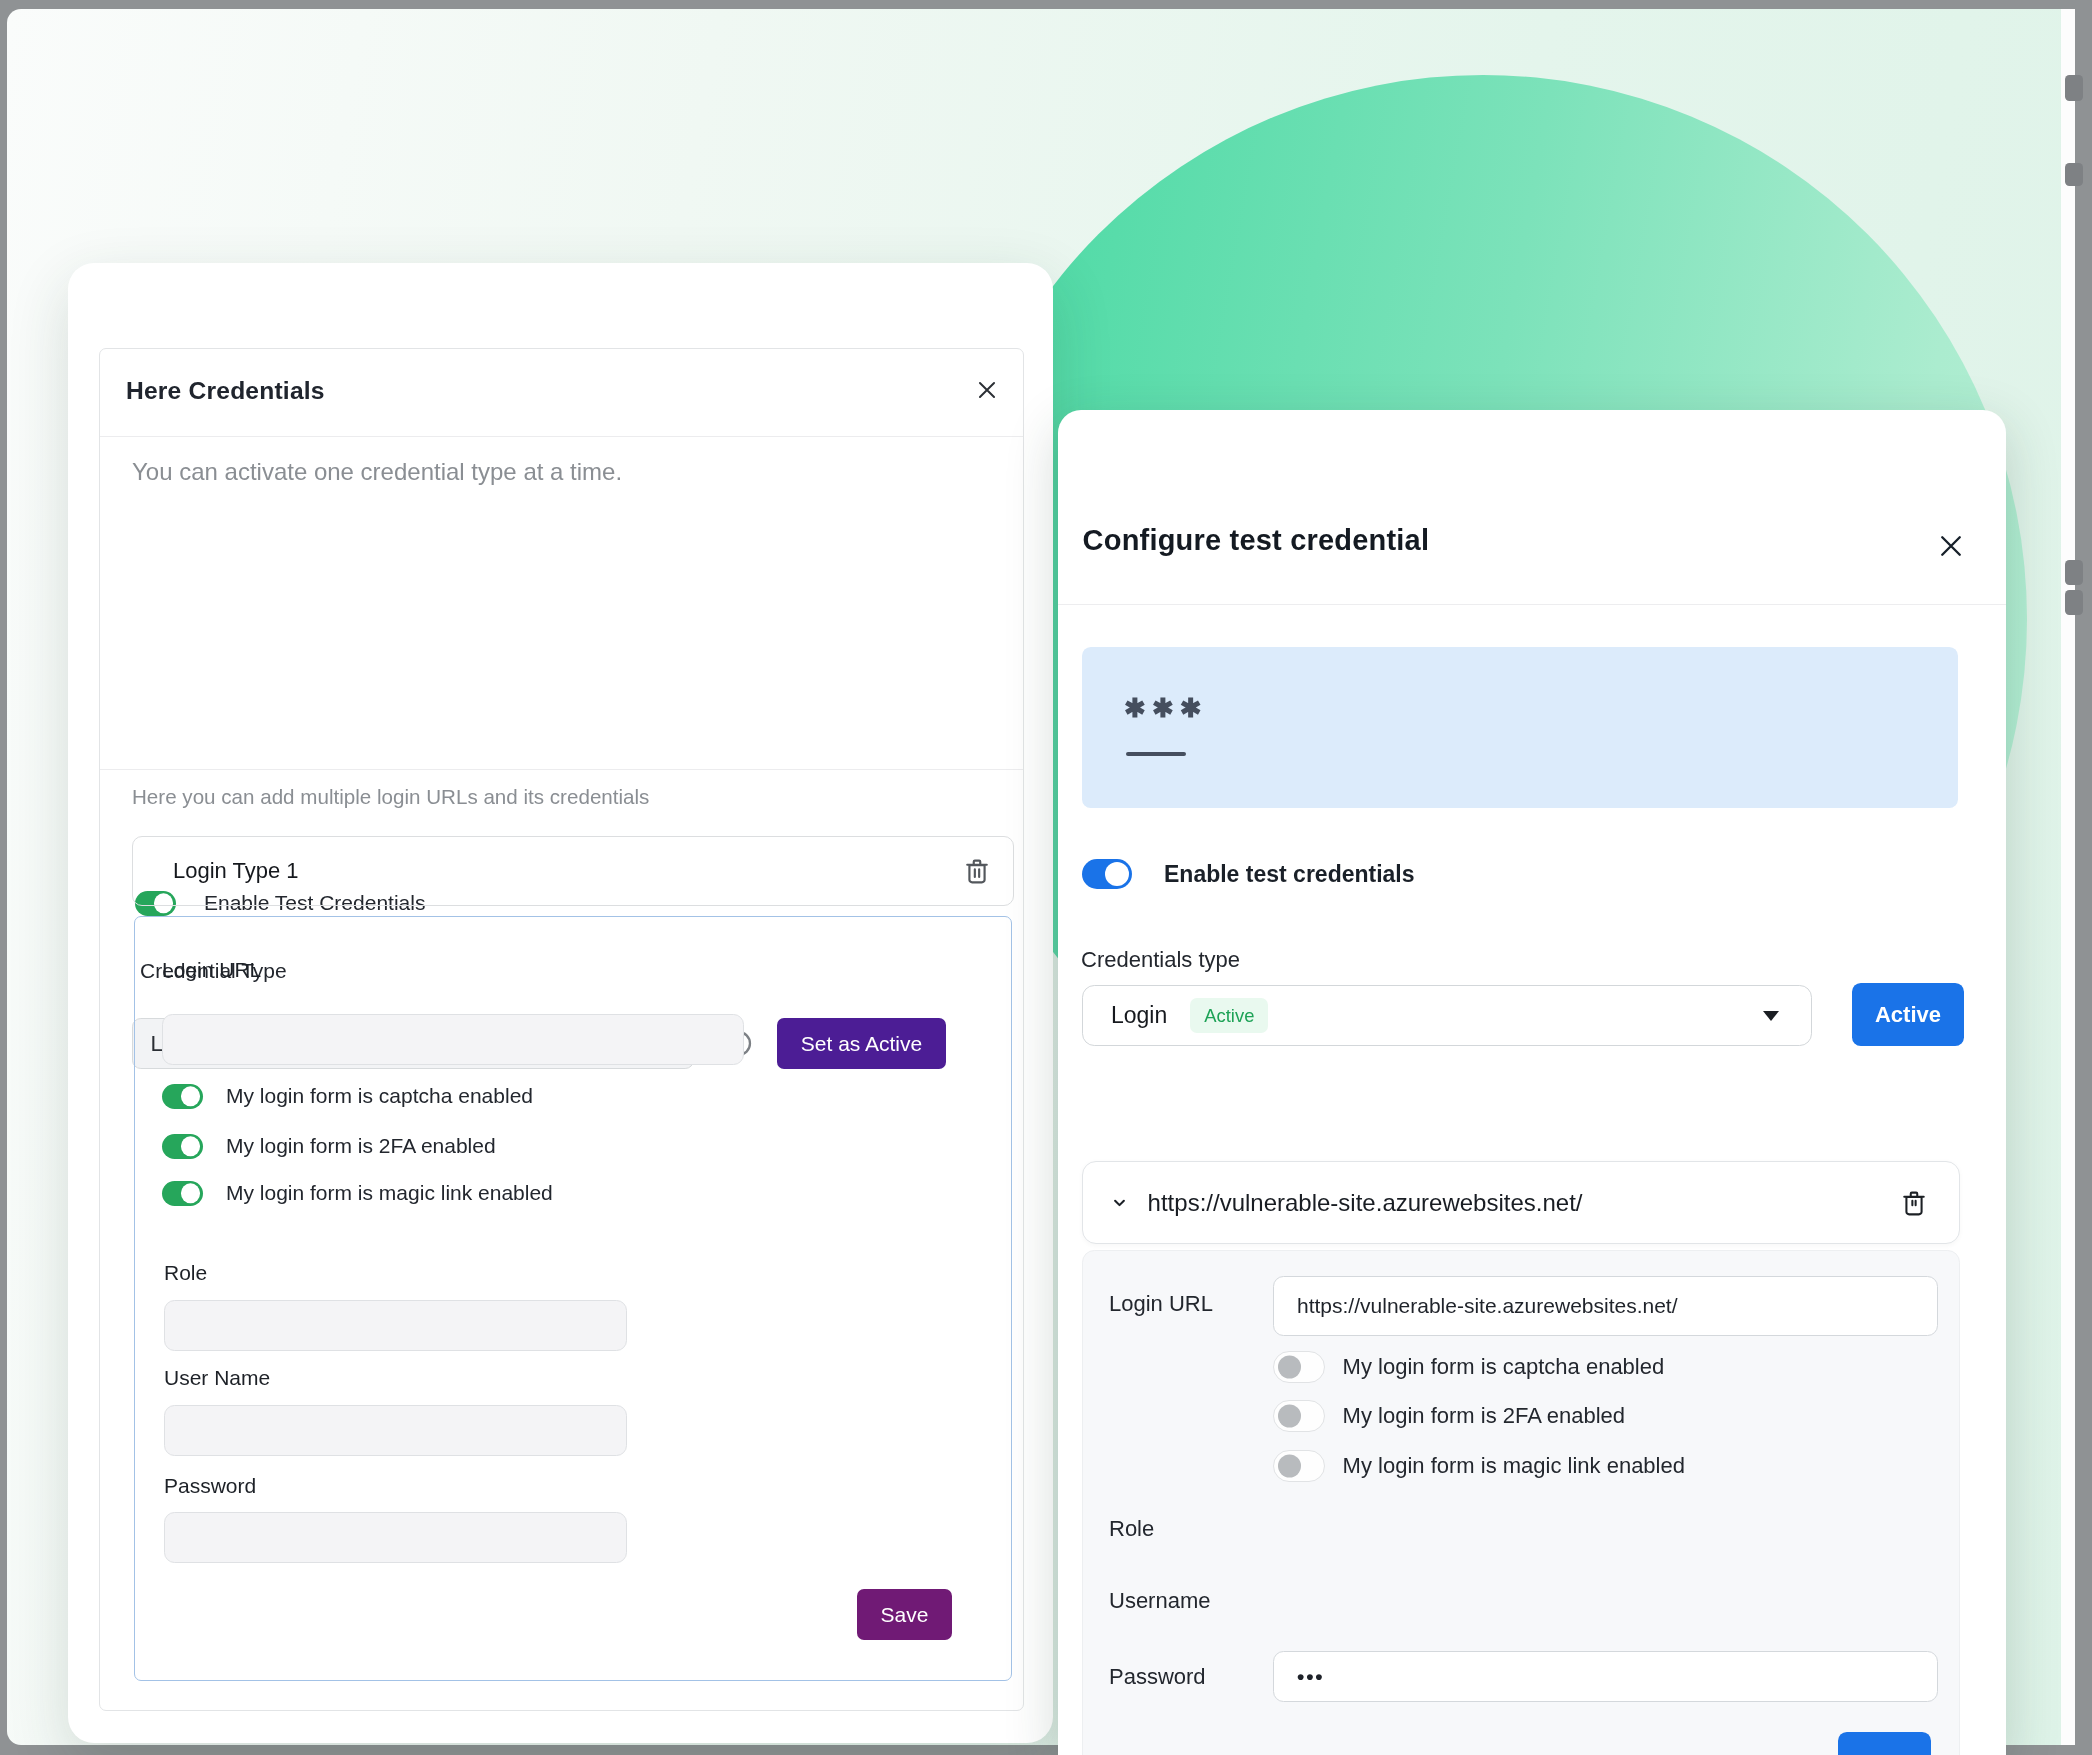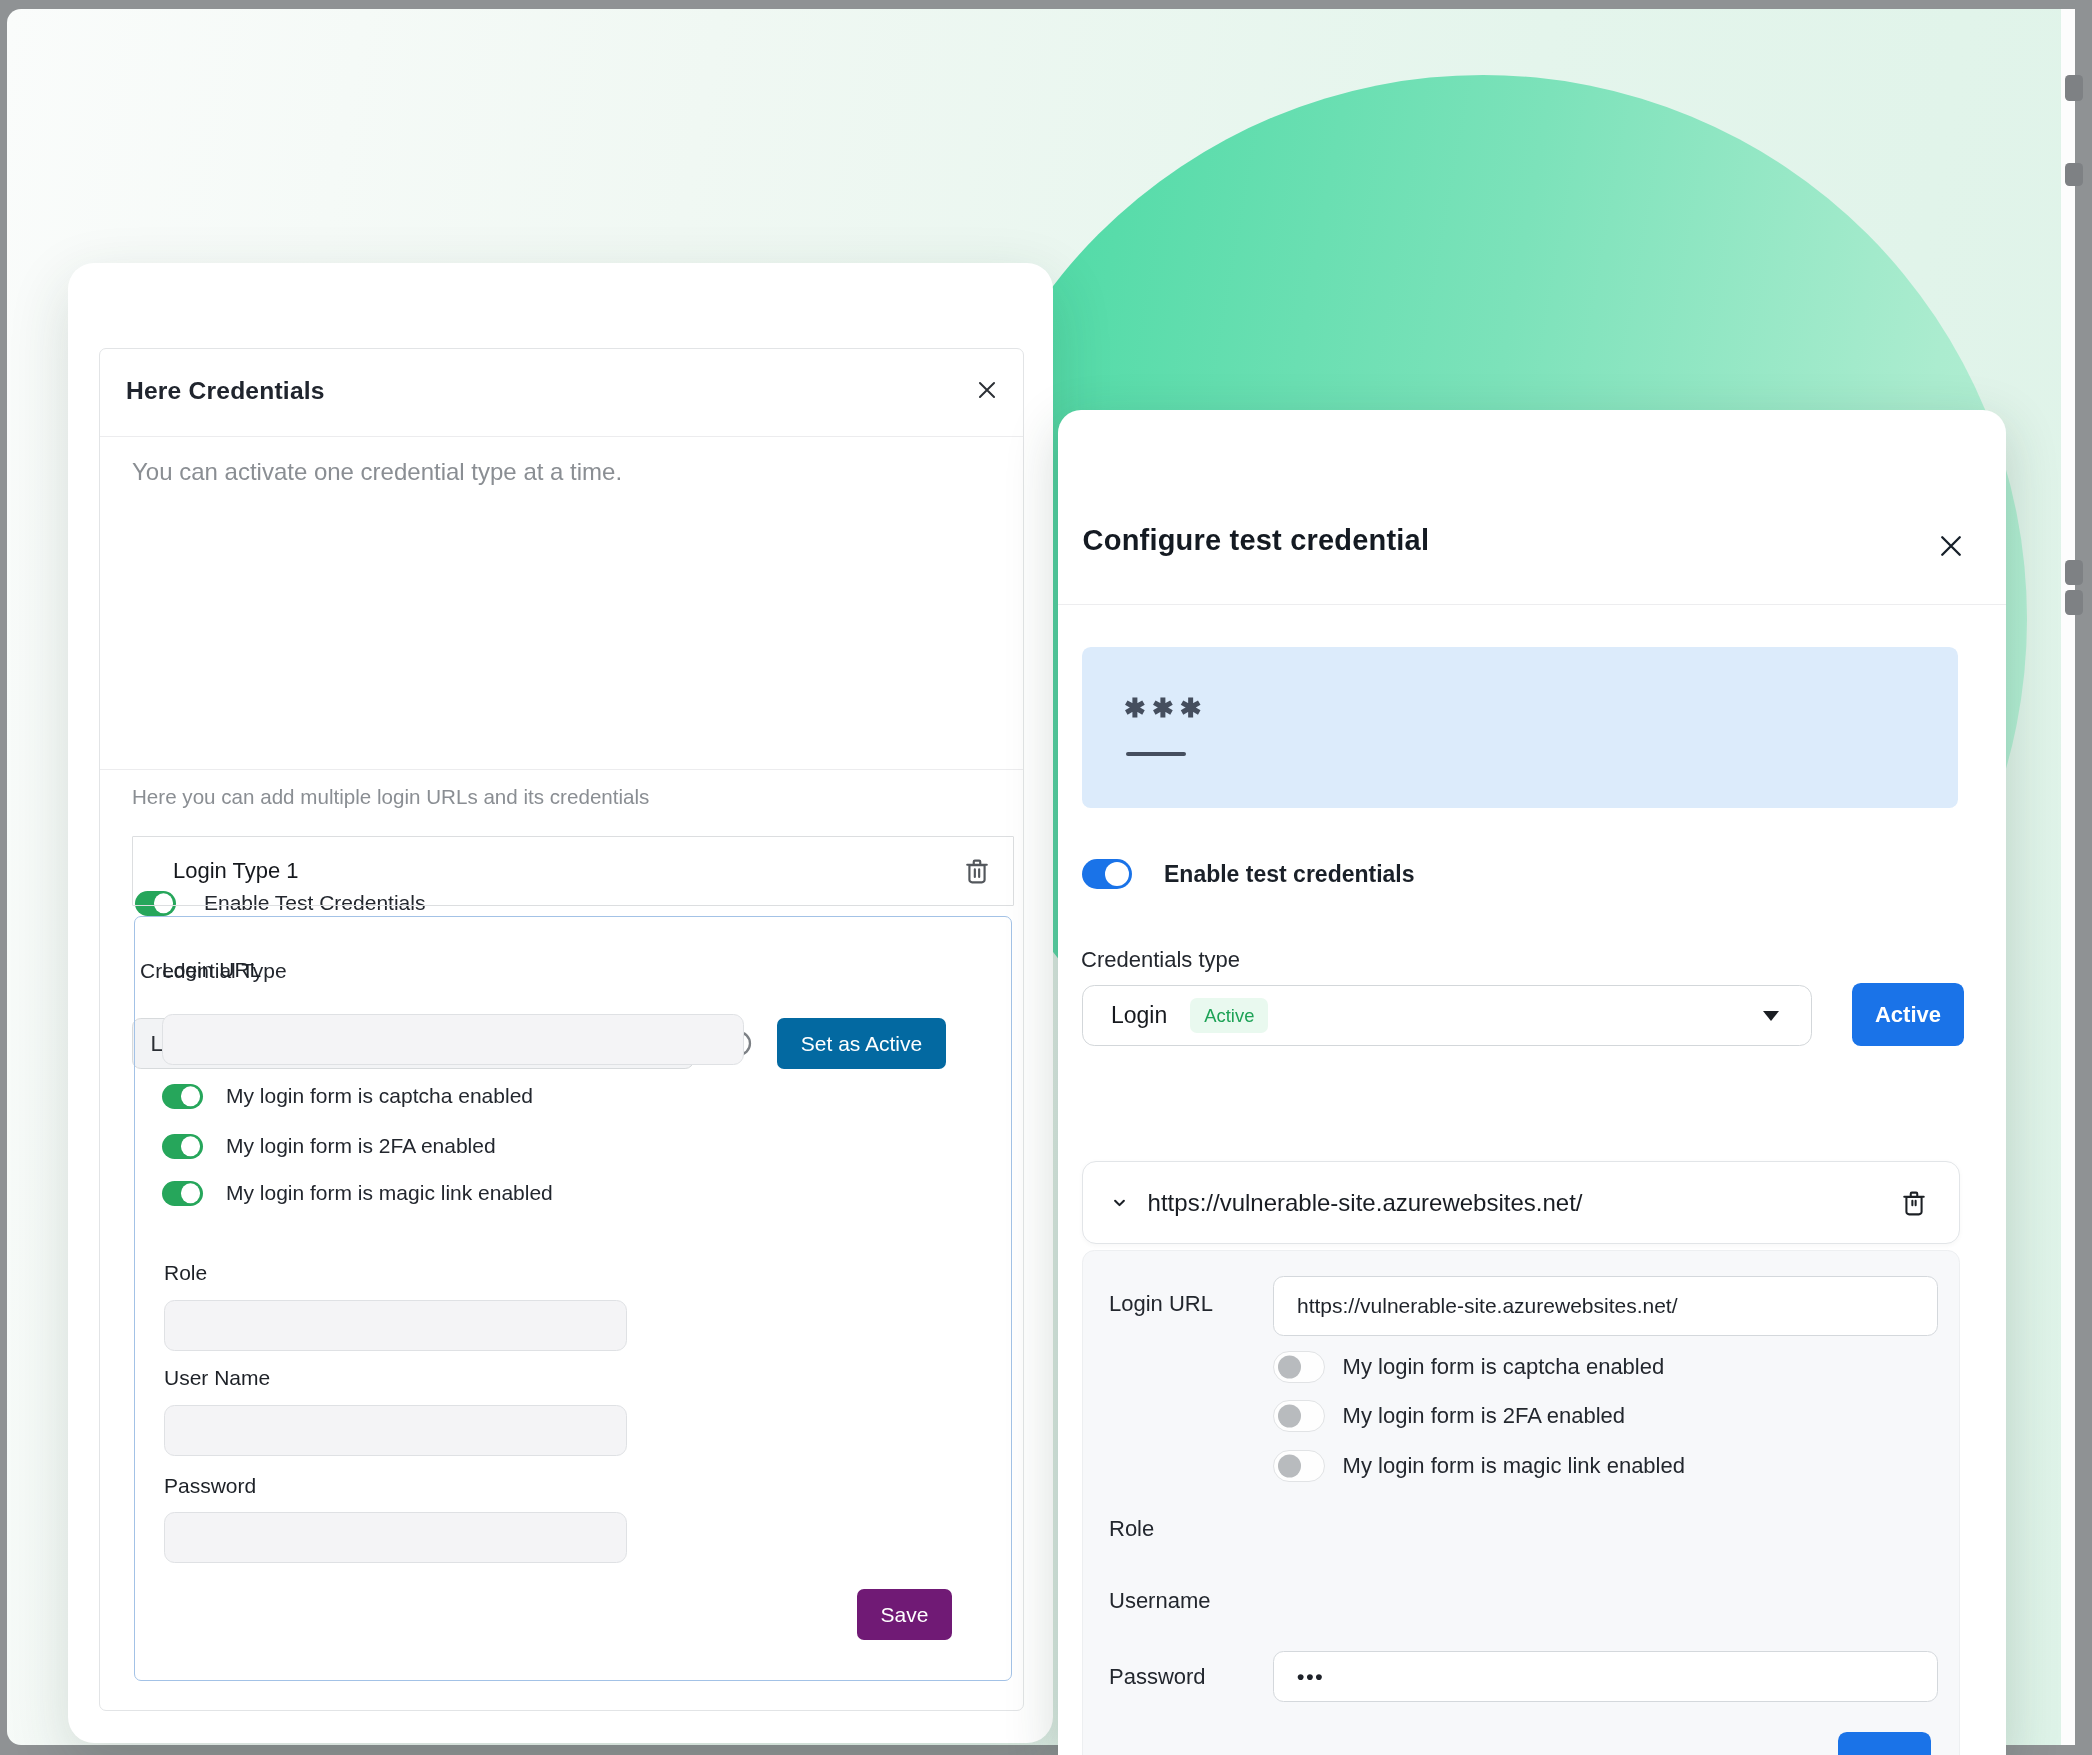--- a/index.html
+++ b/index.html
@@ -40,25 +40,25 @@
   .ltoggle-label{font-size:21px;color:#23272e;}
   .lcredlabel{left:40px;top:610px;font-size:21px;color:#23272e;}
   .ldrop-row{left:32px;top:669px;height:51px;display:flex;align-items:center;}
   .ldropdown{width:562px;height:51px;background:#f2f3f5;border:0.9px solid #d7dadc;border-radius:8.8px;
       display:flex;align-items:center;box-sizing:border-box;padding:0 17.6px;cursor:pointer;}
   .ldrop-value{font-size:22px;color:#2a2e34;}
   .lbadge{margin-left:19.3px;font-size:14.5px;color:#2e7de0;background:#ecf4fd;border:1.3px solid #79abe8;
       border-radius:877px;padding:3.5px 11.4px;}
   .ldrop-chevron{margin-left:auto;width:21px;height:21px;color:#3a3e44;}
   .lwarn{margin-left:30px;width:29px;height:29px;color:#7c8085;}
-  .lsetactive{margin-left:24px;width:169px;height:51px;background:#0369a1;color:#fff;font-size:21px;
+  .lsetactive{margin-left:24px;width:169px;height:51px;background:#4c1d95;color:#fff;font-size:21px;
       border:none;border-radius:7px;cursor:pointer;}
   .ldivider{left:0;top:420px;width:100%;height:0.9px;background:#ececee;}
   .lhint{left:32px;top:436px;font-size:20.6px;color:#8a8e93;}
-  .lcard{left:32px;top:487px;width:882px;height:70px;border:0.9px solid #dcdee0;border-radius:1px;
+  .lcard{left:32px;top:487px;width:882px;height:70px;border:0.9px solid #dcdee0;border-radius:10px;
       display:flex;align-items:center;box-sizing:border-box;padding:0 23px 0 40px;cursor:pointer;}
   .lcard-title{font-size:22px;color:#15181d;}
   .ltrash{margin-left:auto;width:26px;height:30px;color:#53575c;cursor:pointer;}
   .lpanel{left:34px;top:567px;width:878px;height:765px;border:1.8px solid #a3c2e6;border-radius:7px;box-sizing:border-box;}
   .lp-label{font-size:21px;color:#1d2127;font-weight:500;}
   .lp-input{background:#f4f4f6;border:0.9px solid #dfe1e4;border-radius:10.5px;height:51px;font-size:21px;
       padding:0 17.6px;color:#24282e;}
   .lp-togglerow{display:flex;align-items:center;gap:23px;position:absolute;left:27px;}
   .t-md{width:41px;height:24.6px;flex:0 0 auto;}
   .t-md .knob{width:19.3px;height:19.3px;right:2.6px;}

